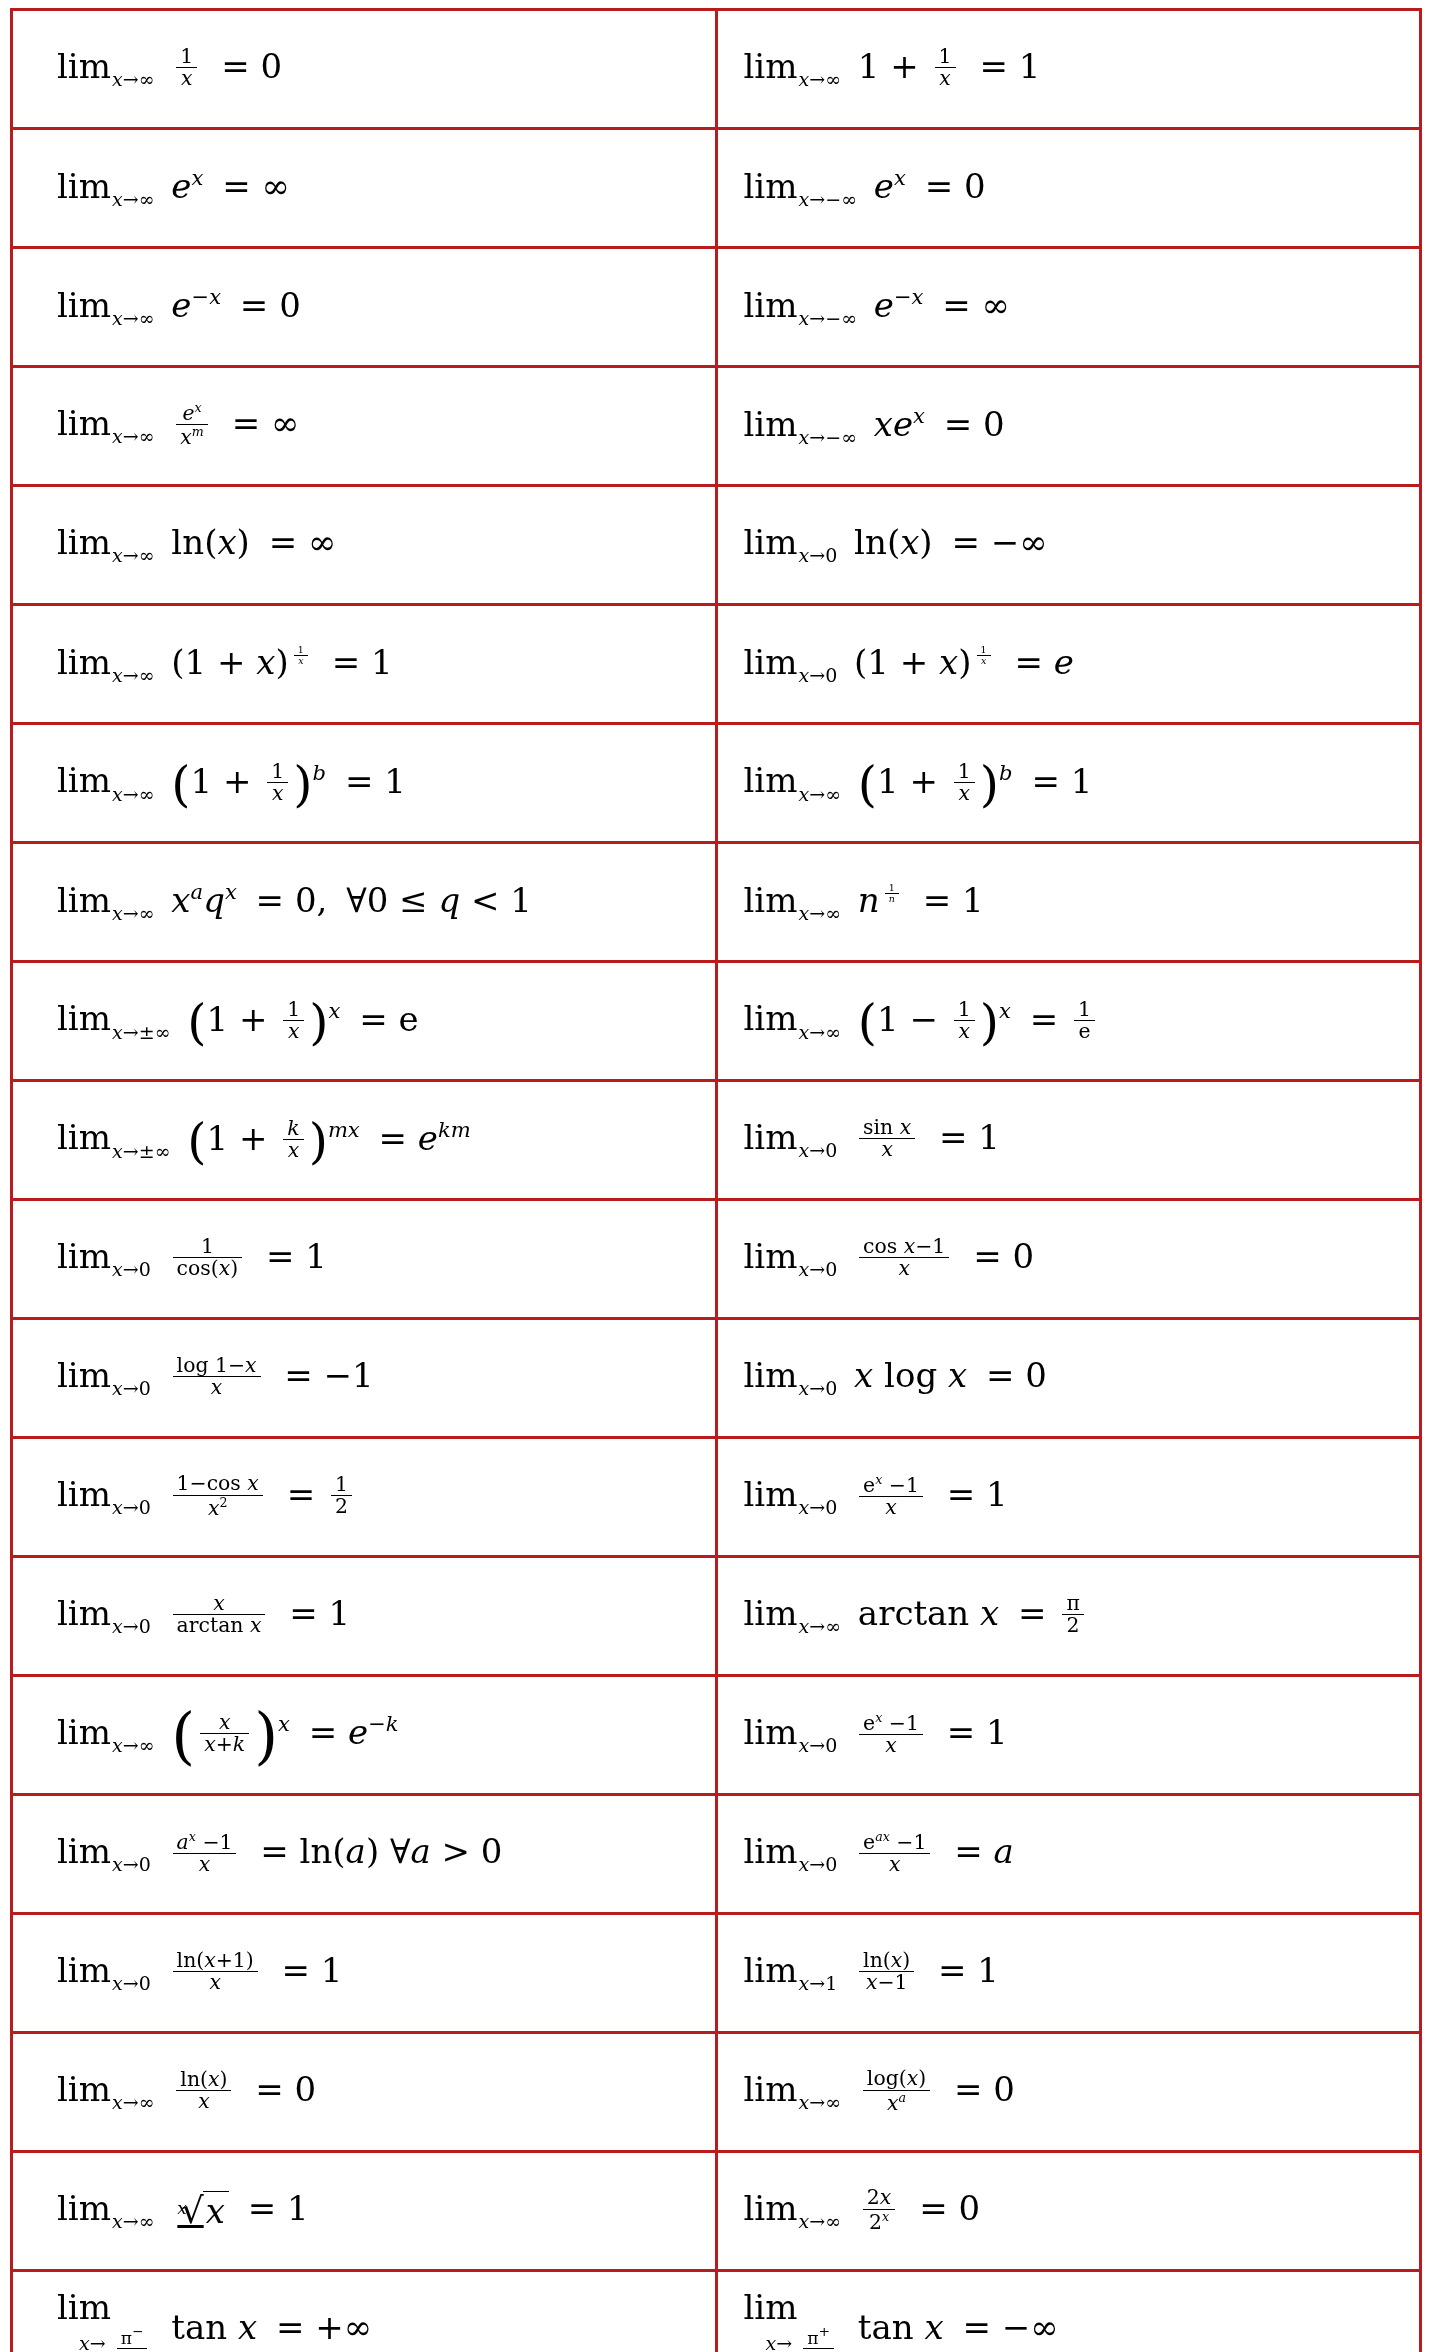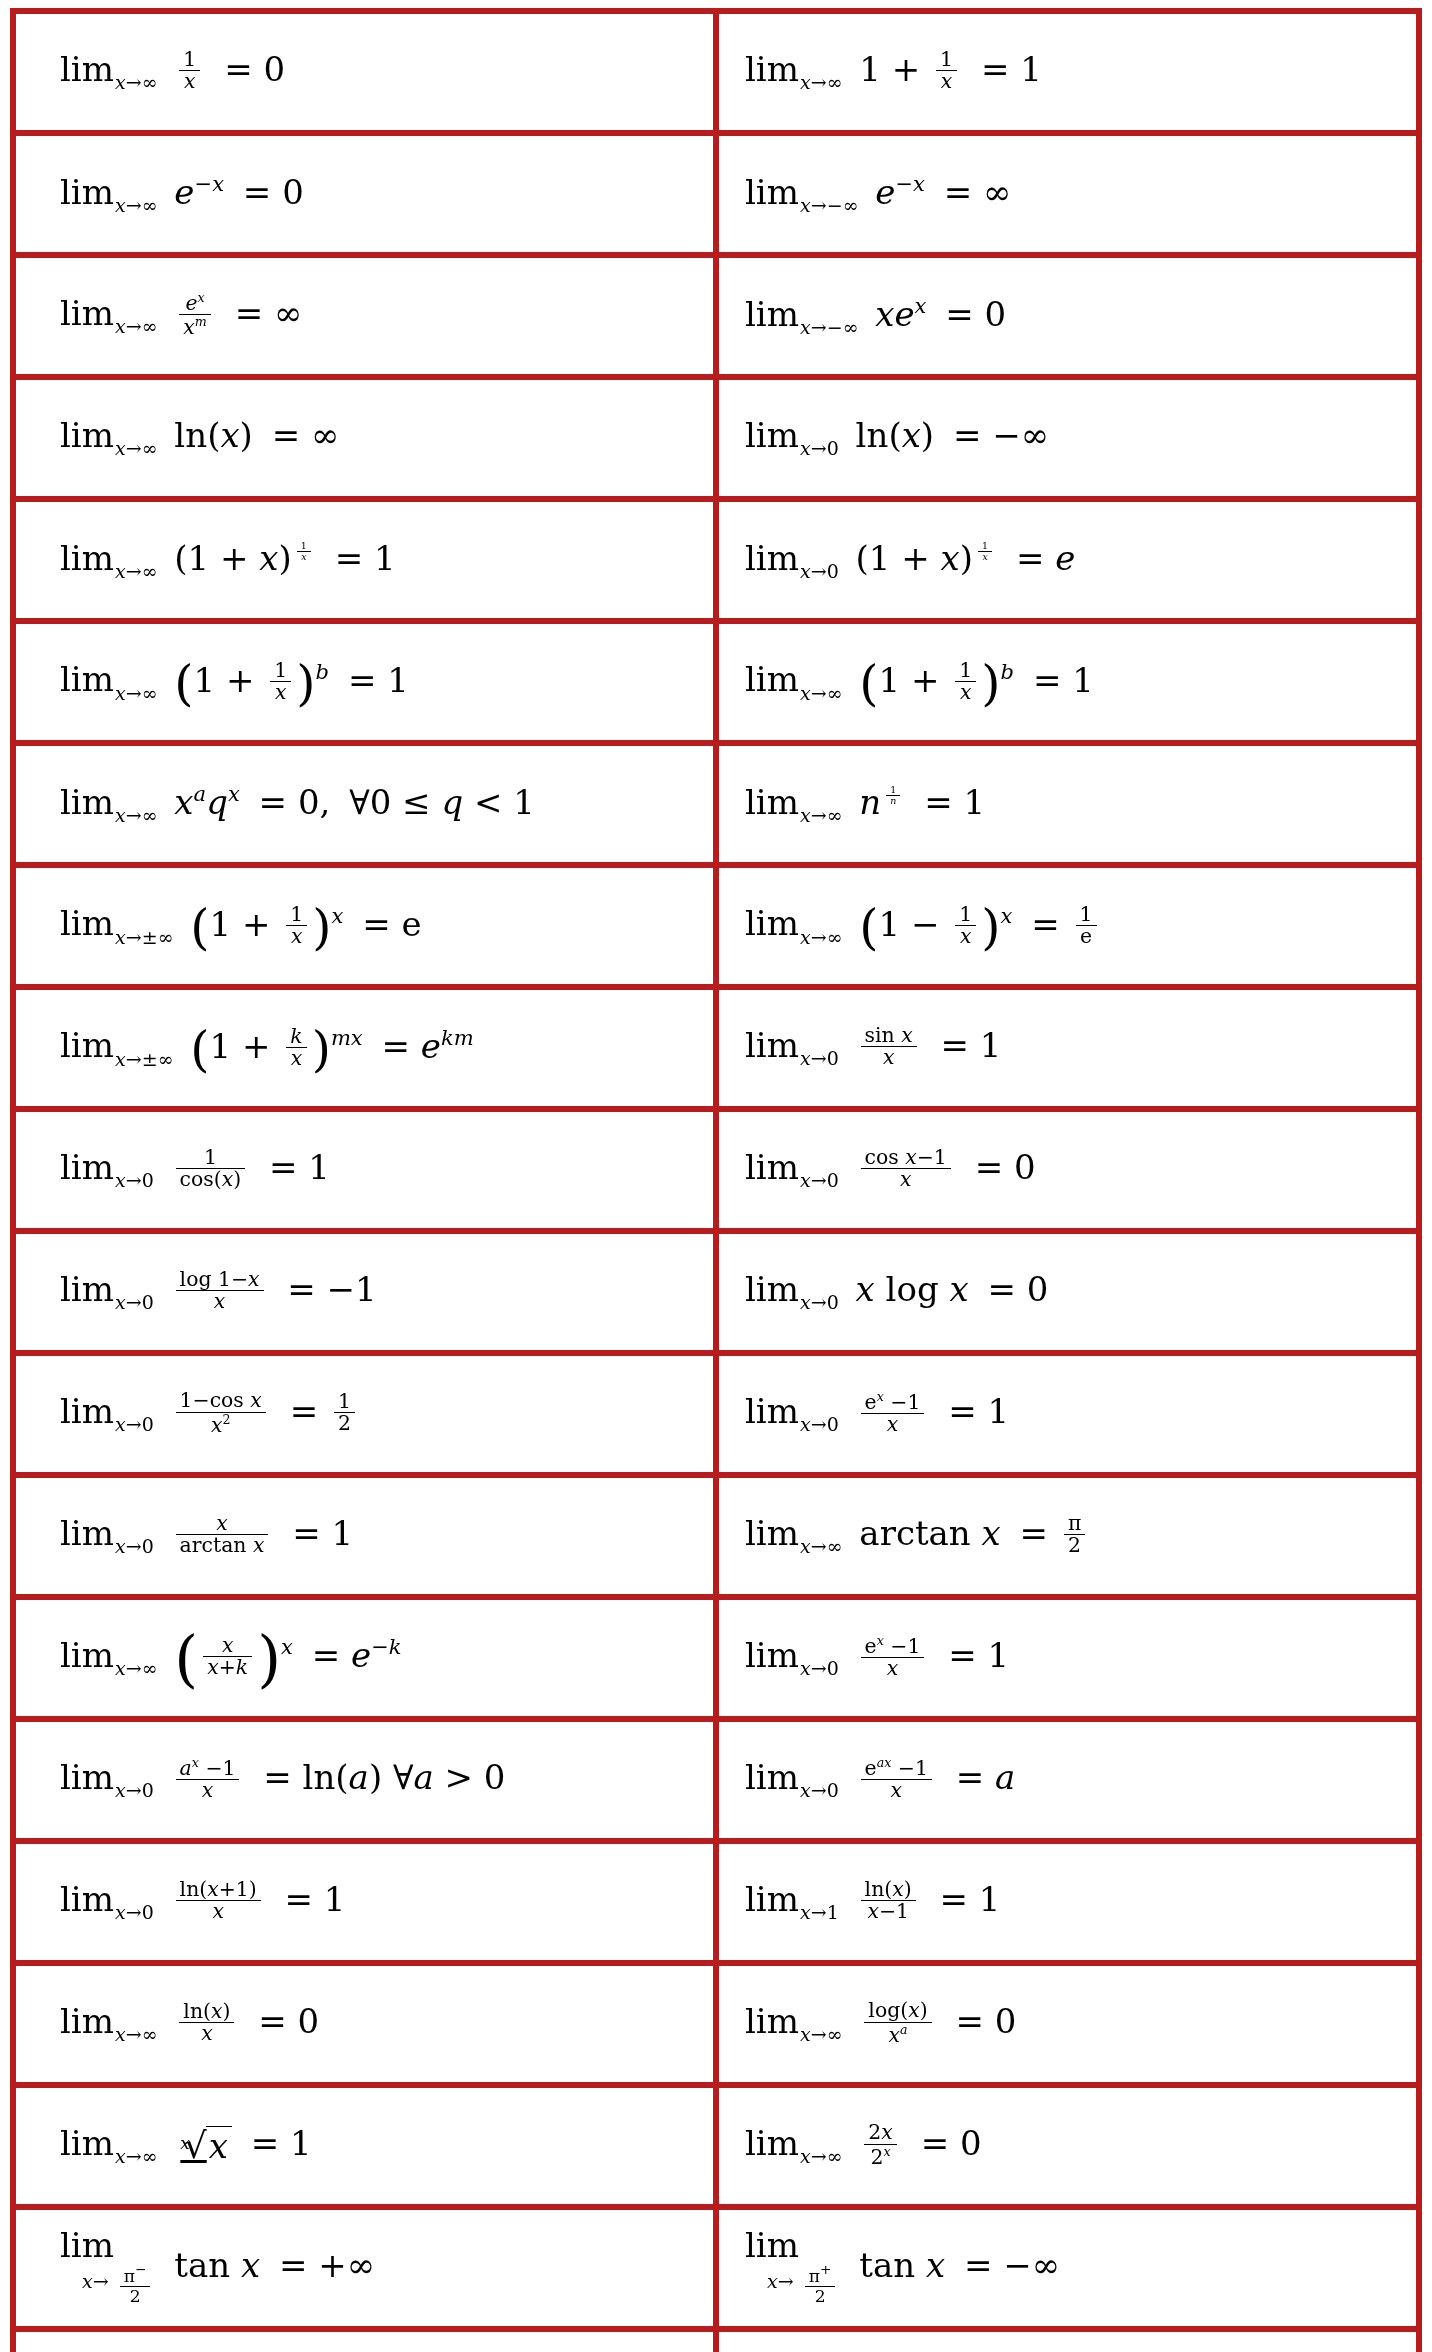--- a/index.html
+++ b/index.html
@@ -17,21 +17,21 @@
     box-sizing: border-box;
     padding: 8px 10px 10px 10px;
   }
   table.limits {
     border-collapse: collapse;
     width: 1412px;
     table-layout: fixed;
     border: 2px solid #000000;
   }
   table.limits td {
-    border: 6px solid #b91c1c;
+    border: 3px solid #b91c1c;
     vertical-align: middle;
     height: 108px;
     padding: 4px 30px 4px 44px;
     font-size: 34px;
     line-height: 1.1;
     white-space: nowrap;
     overflow: hidden;
     margin-top: 18px;
   }
   table.limits td.col-right {
@@ -134,20 +134,30 @@
       <span class="sp"></span>= 0
     </td>
     <td class="col-right">
       <span class="lim"><span class="opname">lim</span><span class="sub"><span class="it">x</span>→∞</span></span>
       1 +
       <span class="frac"><span class="num">1</span><span class="den it">x</span></span>
       <span class="sp"></span>= 1
     </td>
   </tr>
 
+  <tr>
+    <td class="col-left">
+      <span class="lim"><span class="opname">lim</span><span class="sub"><span class="it">x</span>→∞</span></span>
+      <span class="it">e</span><span class="sup it">x</span> <span class="sp"></span>= ∞
+    </td>
+    <td class="col-right">
+      <span class="lim"><span class="opname">lim</span><span class="sub"><span class="it">x</span>→−∞</span></span>
+      <span class="it">e</span><span class="sup it">x</span> <span class="sp"></span>= 0
+    </td>
+  </tr>
 
   <tr>
     <td class="col-left">
       <span class="lim"><span class="opname">lim</span><span class="sub"><span class="it">x</span>→∞</span></span>
       <span class="it">e</span><span class="sup">−<span class="it">x</span></span> <span class="sp"></span>= 0
     </td>
     <td class="col-right">
       <span class="lim"><span class="opname">lim</span><span class="sub"><span class="it">x</span>→−∞</span></span>
       <span class="it">e</span><span class="sup">−<span class="it">x</span></span> <span class="sp"></span>= ∞
     </td>

